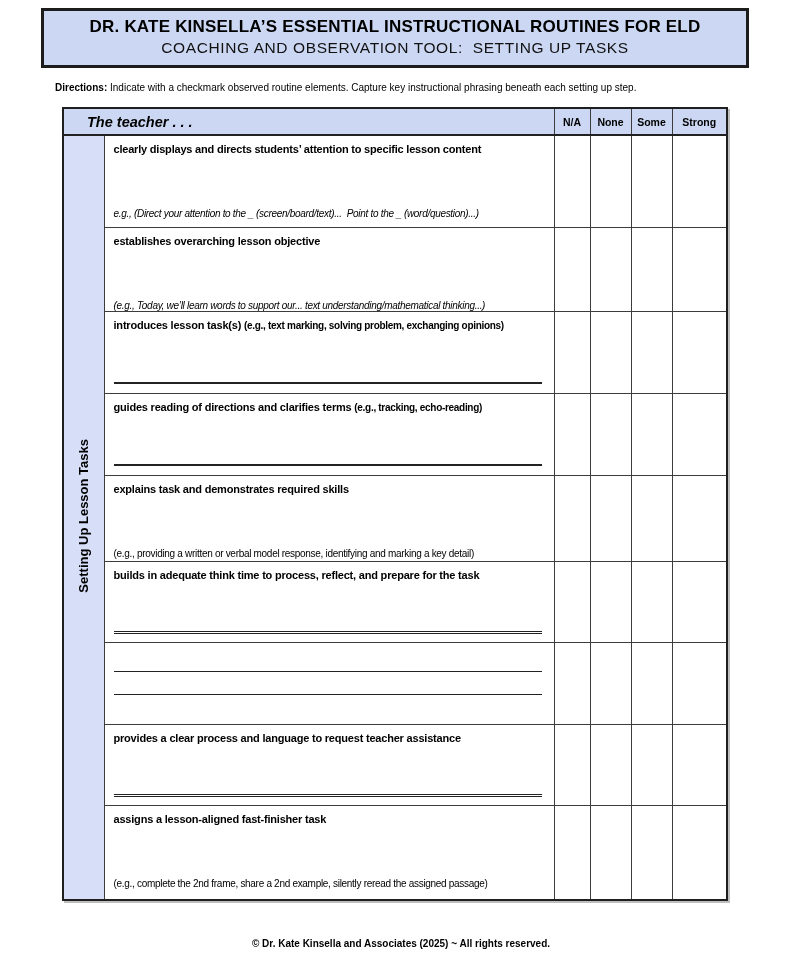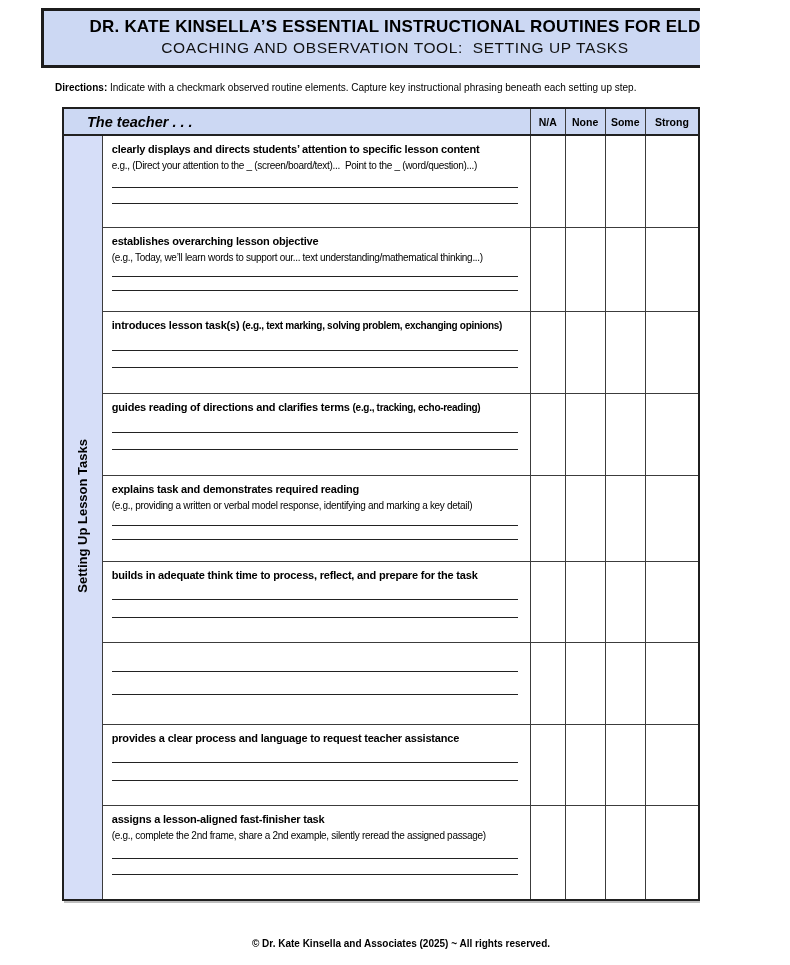--- a/index.html
+++ b/index.html
@@ -1,17 +1,17 @@
 <!DOCTYPE html>
 <html><head>
 <meta charset="utf-8">
 <style>
   * { margin:0; padding:0; box-sizing:border-box; }
   body { background:#ffffff; font-family:"Liberation Sans", sans-serif; }
-  .page { position:relative; width:700px; height:965px; background:#fff; overflow:hidden; }
+  .page { position:relative; width:790px; height:965px; background:#fff; overflow:hidden; }
 
   
   .title-box {
     position:absolute; left:41px; top:8px; width:708px;
     background:#ccd8f3; border:3px solid #1c1c1c;
     text-align:center; padding:6px 4px 8px 4px;
   }
   .title-line1 { font-size:17px; font-weight:bold; letter-spacing:0.2px; color:#000; white-space:pre-wrap; }
   .title-line2 { font-size:15.5px; font-weight:normal; letter-spacing:0.6px; margin-top:2px; color:#111; white-space:pre-wrap;text-align:center; }
 
@@ -39,25 +39,25 @@
   th.rate-th { font-size:10.5px; font-weight:bold; text-align:center; }
 
   td.side { background:#d6def8; width:41px; text-align:center; vertical-align:middle; }
   .vert-label {
     writing-mode:vertical-rl; transform:rotate(180deg);
     display:inline-block; font-weight:bold; font-size:13px;
     white-space:nowrap; color:#000;
   }
 
   td.content { width:450px; vertical-align:top; padding:7px 10px 6px 9px; overflow:hidden; }
-  .cellwrap { display:flex; flex-direction:column; }
+  .cellwrap { display:flex; flex-direction:column;gap:48px; }
   .row-title { font-size:11px; font-weight:bold; letter-spacing:-0.2px; line-height:1.25; color:#000; }
   .eg-inline { font-weight:bold; font-size:10px; letter-spacing:-0.3px; }
   .eg-sub { font-size:10px; letter-spacing:-0.3px; margin-top:2px; line-height:1.3; color:#000; white-space:pre-wrap; }
-  .italic-sub .eg-sub { }
+  .italic-sub .eg-sub { font-style:italic; }
   .lineblock { flex:1; display:flex; flex-direction:column; justify-content:space-evenly; padding-bottom:2px; }
   .wline { border-bottom:1.3px solid #222; height:0; margin-right:2px; }
 
   td.rate { background:#fff; }
   col.c-na { width:36px; } col.c-none { width:41px; } col.c-some { width:41px; } col.c-strong { width:55px; }
 
   
   .footer {
     position:absolute; left:6px; top:938px; width:790px;
     text-align:center; font-size:10px; font-weight:bold; color:#000;
@@ -161,21 +161,21 @@
       </td>
       <td class="rate"></td>
       <td class="rate"></td>
       <td class="rate"></td>
       <td class="rate"></td>
     </tr>
 
     <tr>
       <td class="content">
         <div class="cellwrap" style="height:72px">
-          <div class="row-title">explains task and demonstrates required reading</div>
+          <div class="row-title">explains task and demonstrates required skills</div>
           <div class="eg-sub">(e.g., providing a written or verbal model response, identifying and marking a key detail)</div>
           <div class="lineblock">
             <div class="wline"></div>
             <div class="wline"></div>
           </div>
         </div>
       </td>
       <td class="rate"></td>
       <td class="rate"></td>
       <td class="rate"></td>

